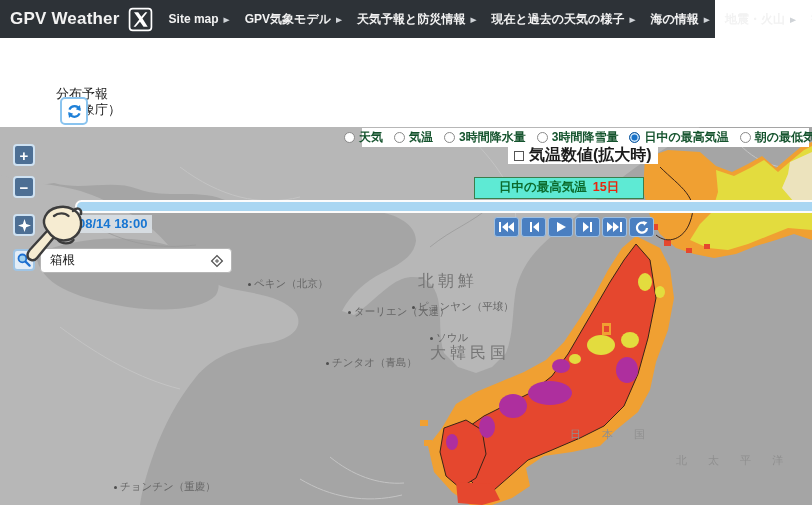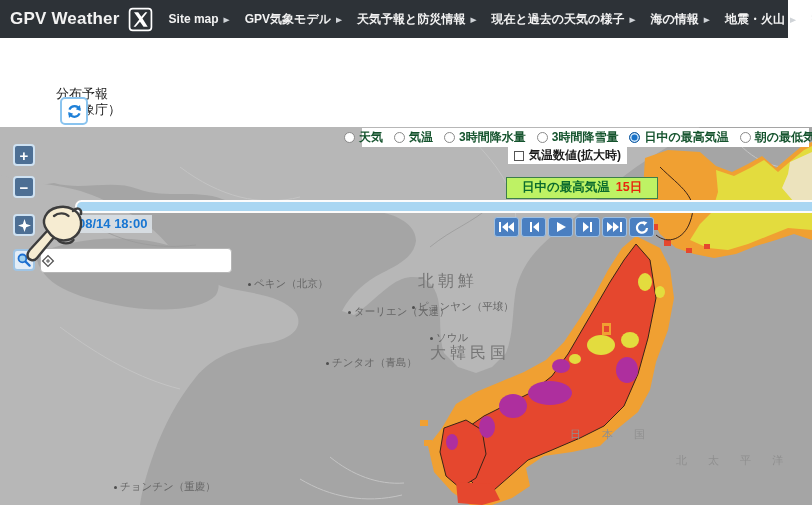--- a/index.html
+++ b/index.html
@@ -1,18 +1,18 @@
 <!DOCTYPE html>
 <html><head>
 <meta charset="utf-8">
 <style>
   html,body{margin:0;padding:0;width:812px;height:512px;background:#fff;overflow:hidden;
     font-family:"Liberation Sans","DejaVu Sans",sans-serif;}
   
-  .nav{position:absolute;left:0;top:0;width:788px;height:38px;background:#2d3237;
+  .nav{position:absolute;left:0;top:0;width:715px;height:38px;background:#2d3237;
     display:flex;align-items:center;color:#f2f2f2;}
   .brand{font-size:17px;font-weight:bold;margin-left:10px;letter-spacing:.2px;white-space:nowrap;}
   .xlogo{margin-left:8px;margin-right:16px;display:flex;align-items:center;}
   .nav-items{display:flex;align-items:center;gap:15px;font-size:12px;font-weight:bold;white-space:nowrap;}
   .nav-item{display:flex;align-items:center;gap:5px;cursor:pointer;}
   .arr{font-size:8px;color:#cfd3d7;transform:scaleY(.9);}
   
   .page-title{position:absolute;left:8px;top:86px;font-size:13px;color:#1c1c1c;line-height:16px;margin-left:48px;}
   .refresh-btn{position:absolute;left:60px;top:97px;width:28px;height:28px;background:#fff;
     border:2px solid #8ac4ef;border-radius:5px;display:flex;align-items:center;justify-content:center;
@@ -24,25 +24,25 @@
   .map-label .dot{width:3px;height:3px;border-radius:50%;background:#4e4e4e;display:inline-block;}
   .region-label{color:#757575;letter-spacing:4px;font-size:16px;}
   .sea-label{position:absolute;font-size:11px;color:#8f8f8f;letter-spacing:9px;white-space:nowrap;}
   
   .layer-bar{position:absolute;top:1px;left:362px;right:3px;height:19px;background:#fff;
     display:flex;align-items:center;justify-content:center;gap:11px;font-size:12px;font-weight:bold;color:#14532d;}
   .layer-opt{display:flex;align-items:center;gap:4px;cursor:pointer;white-space:nowrap;}
   .radio{width:11px;height:11px;border-radius:50%;background:#fff;border:1px solid #8a8a8a;box-sizing:border-box;}
   .radio.sel{background:#1a73c8;border:1px solid #135a9e;box-shadow:inset 0 0 0 1.5px #cfe6fa;}
   .num-bar{position:absolute;top:20px;left:508px;height:17px;background:#fff;display:flex;
-    align-items:center;gap:5px;padding:0 6px;font-size:12px;font-weight:bold;color:#1b1b1b;cursor:pointer;}
+    align-items:center;gap:5px;padding:0 6px;font-size:16px;font-weight:bold;color:#1b1b1b;cursor:pointer;}
   .checkbox{width:10px;height:10px;border:1.5px solid #555;background:#fff;box-sizing:border-box;}
   
-  .layer-flag{position:absolute;left:506px;top:50px;background:#bef264;border:1.5px solid #3c7d4c;
-    padding:1px 15px 2px;font-size:12.5px;font-weight:bold;color:#0b6b2d;white-space:nowrap;}
+  .layer-flag{position:absolute;left:474px;top:50px;background:#5eead4;border:1.5px solid #3c7d4c;
+    padding:1px 24px 2px;font-size:12.5px;font-weight:bold;color:#0b6b2d;white-space:nowrap;}
   .layer-flag .day{color:#e8250d;margin-left:6px;}
   
   .timeline{position:absolute;left:75px;top:73px;width:760px;height:13px;border-radius:7px;
     background:#a9d6f2;border:2px solid #fcfcfc;box-sizing:border-box;cursor:pointer;}
   .timestamp{position:absolute;left:73px;top:88px;background:rgba(219,225,231,.88);color:#1876d2;
     font-size:13px;font-weight:bold;padding:1px 5px 2px;white-space:nowrap;}
   
   .playback{position:absolute;left:494px;top:90px;display:flex;gap:2px;}
   .pb-btn{width:25px;height:20px;background:#4a7fc1;border:1.5px solid #9dc0e4;border-radius:3px;
     display:flex;align-items:center;justify-content:center;padding:0;cursor:pointer;box-sizing:border-box;}
@@ -295,20 +295,21 @@
         <path fill="#fff" d="M8 0 L10 6 L16 8 L10 10 L8 16 L6 10 L0 8 L6 6 Z"></path>
       </svg>
   </button>
   <button class="search-btn">
     <svg width="14" height="14" viewBox="0 0 14 14">
       <circle cx="5.4" cy="5.4" r="3.9" fill="#9fd0ee" stroke="#1d6fd0" stroke-width="1.8"></circle>
       <line x1="8.6" y1="8.6" x2="12.6" y2="12.6" stroke="#1d6fd0" stroke-width="2.2" stroke-linecap="round"></line>
     </svg>
   </button>
   <div class="search-box">
+    <input class="search-input" type="text" value="箱根" style="">
     <span class="geo-icon">
       <svg width="14" height="14" viewBox="0 0 14 14">
         <rect x="3.2" y="3.2" width="7.6" height="7.6" transform="rotate(45 7 7)" fill="none" stroke="#555" stroke-width="1.3"></rect>
         <path d="M5 7h4 M7 5v4" stroke="#555" stroke-width="1"></path>
       </svg>
     </span>
   </div>
 
   <div class="hand">
     <svg width="60" height="66" viewBox="0 0 60 66">

